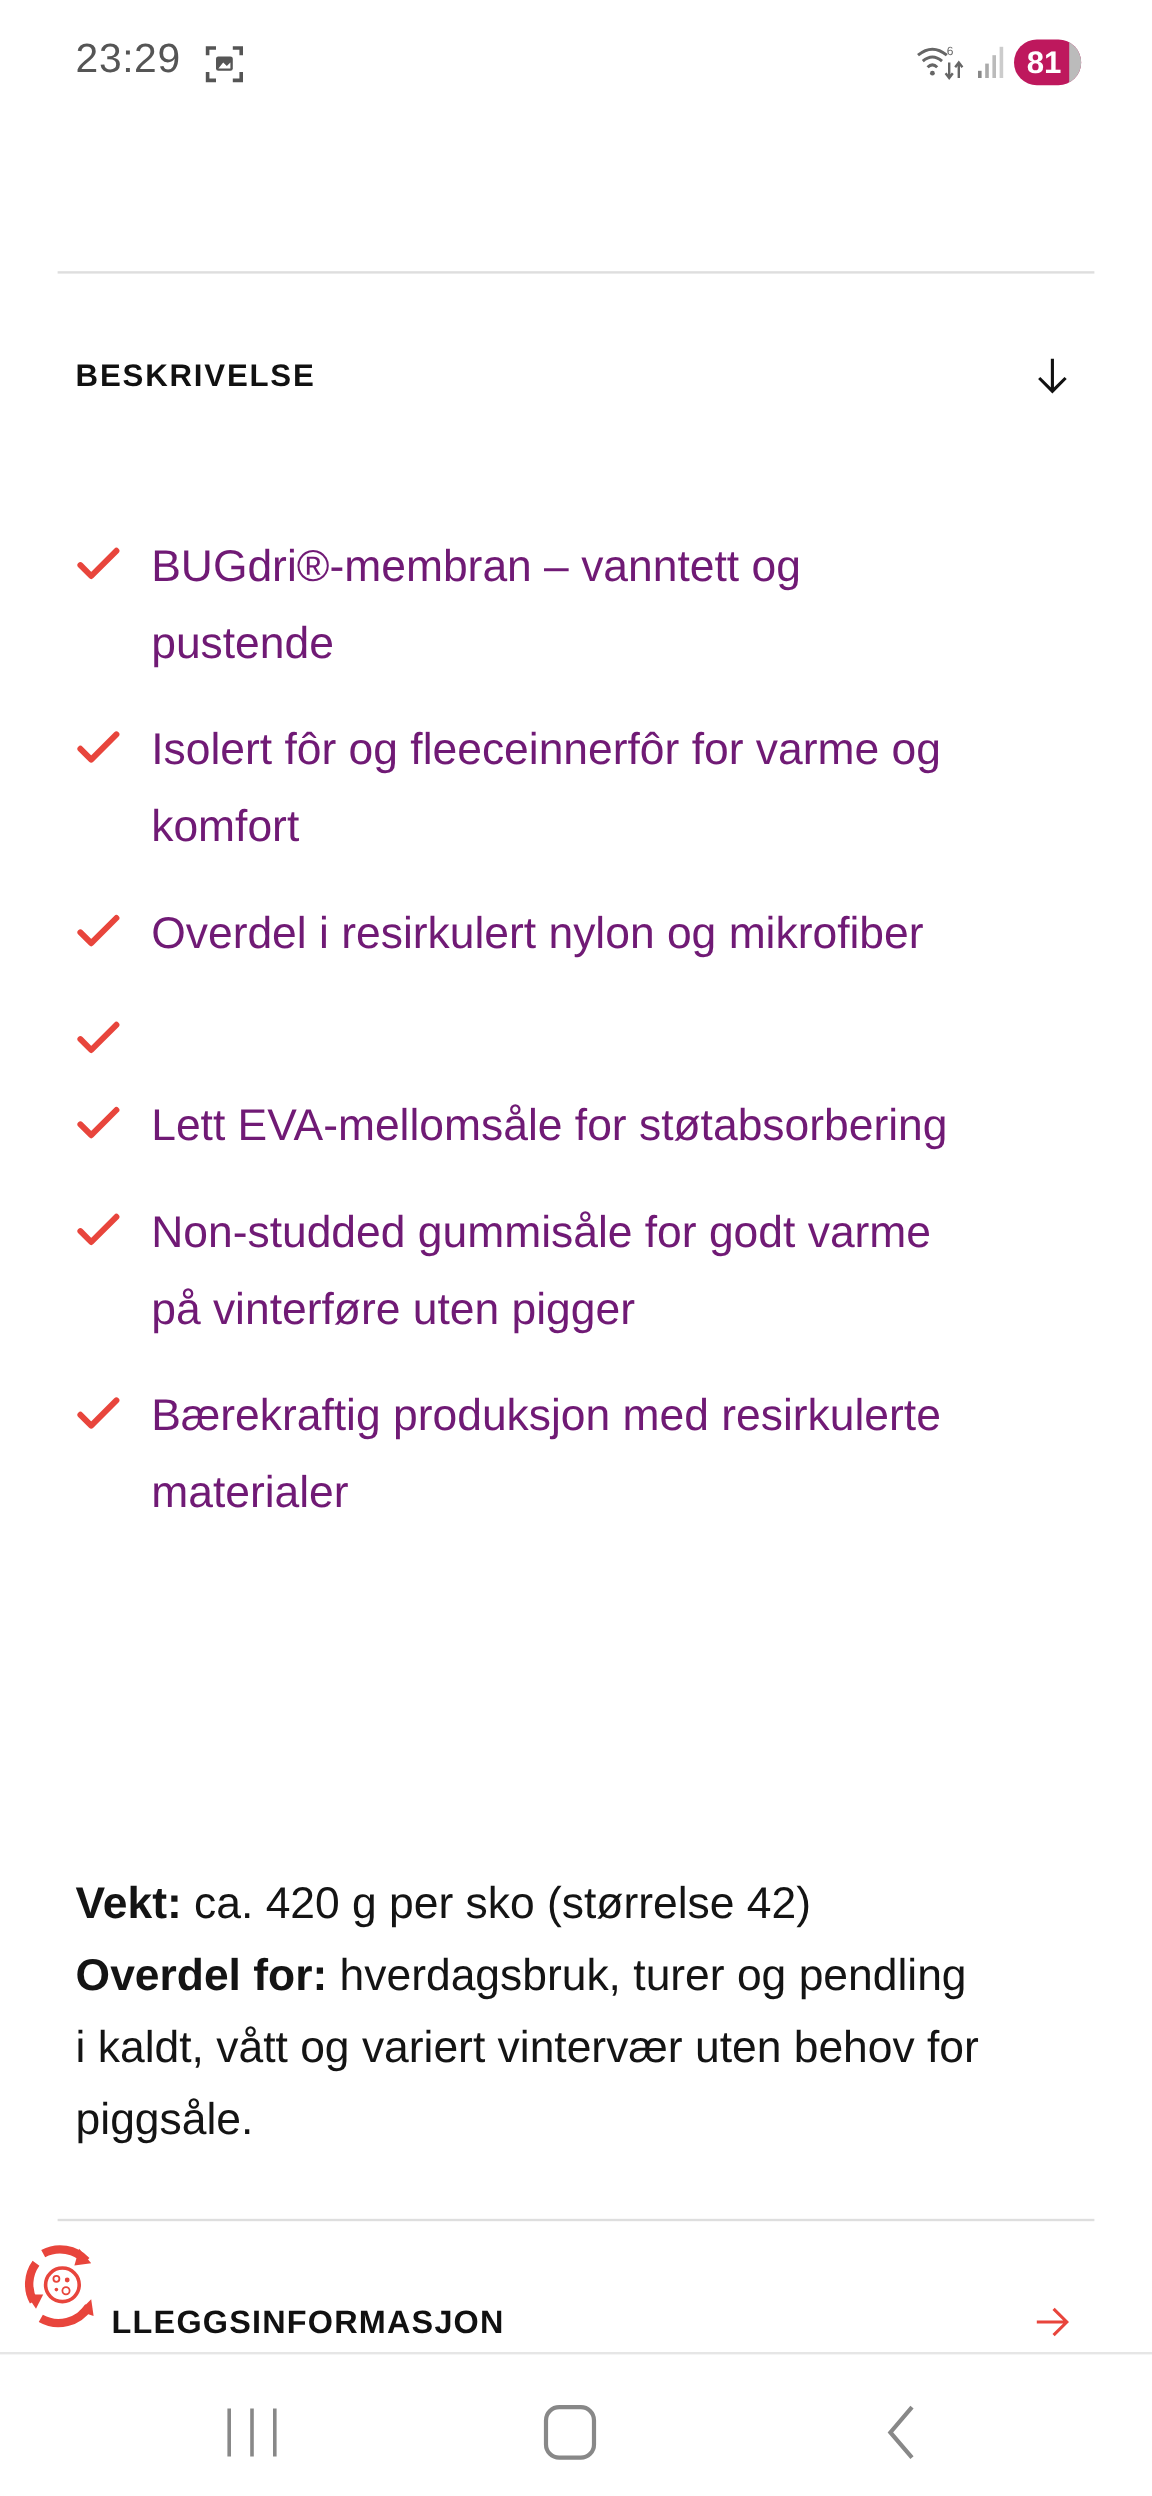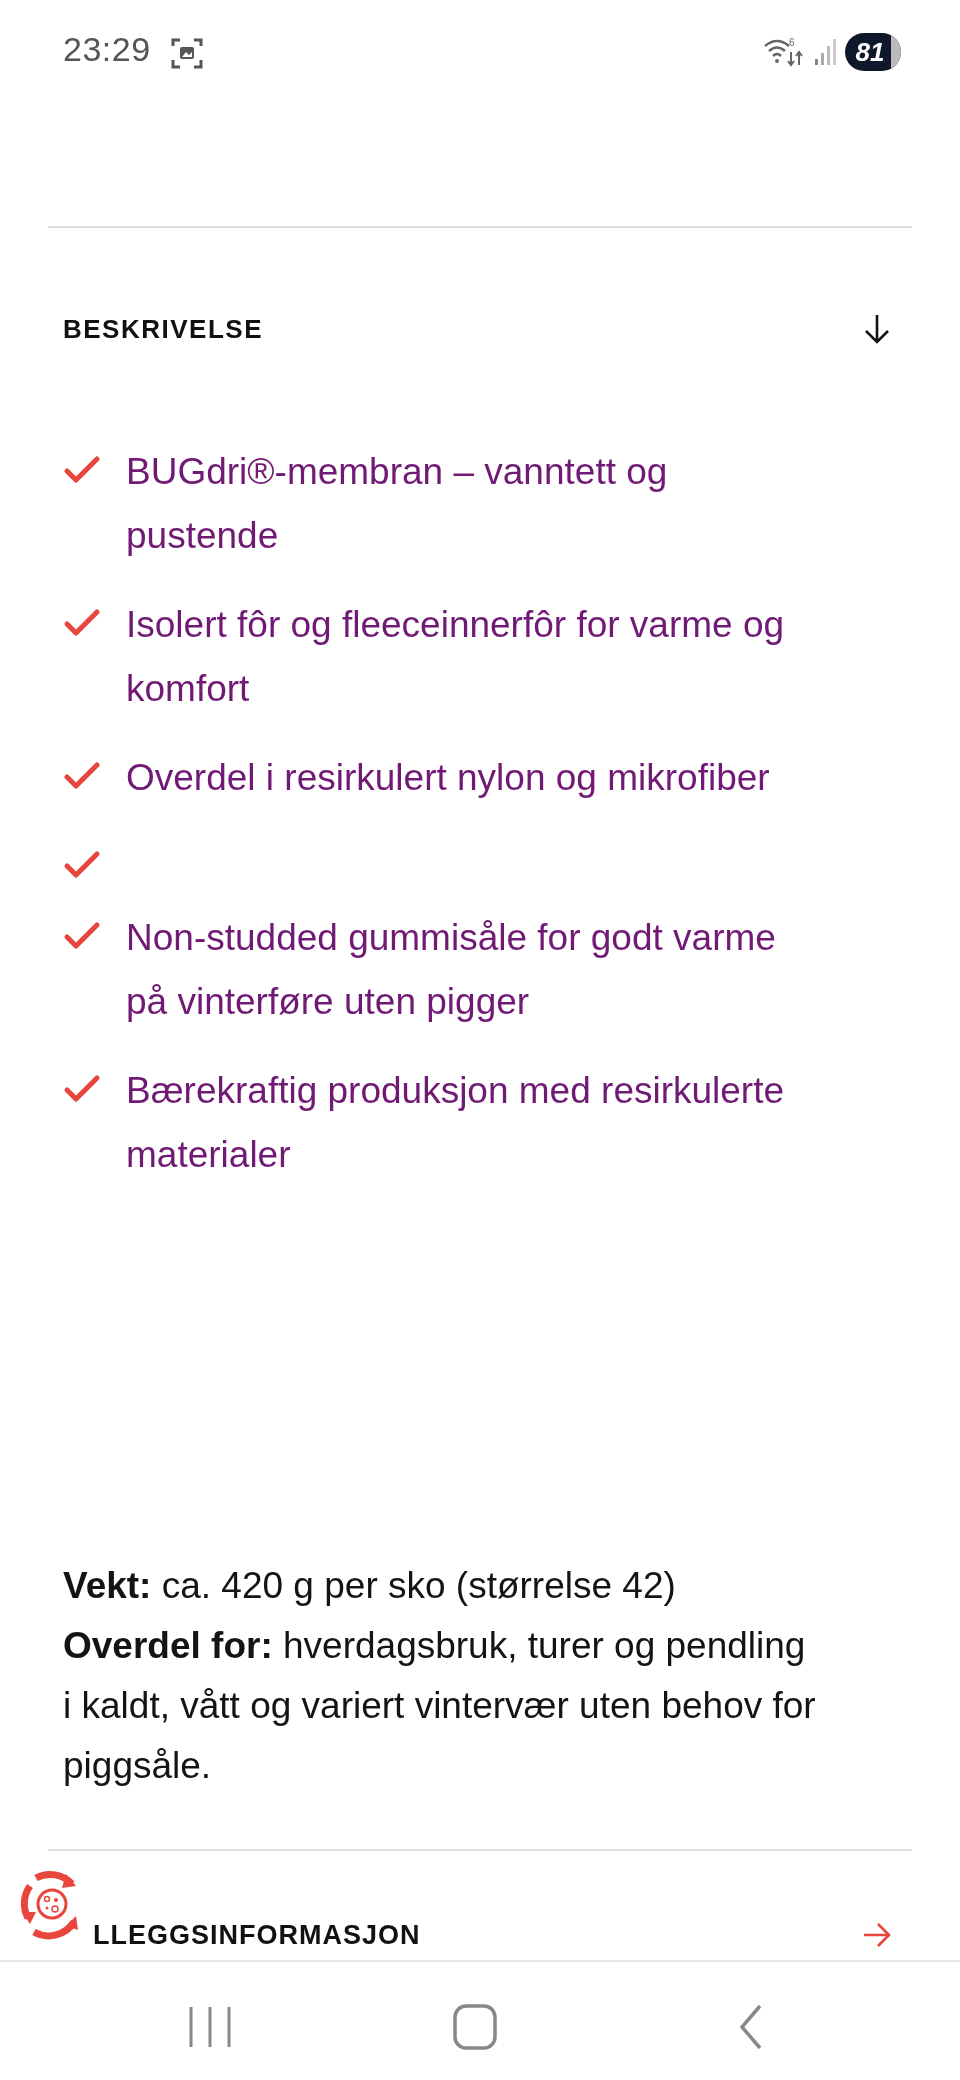--- a/index.html
+++ b/index.html
@@ -4,22 +4,22 @@
 <style>
   html, body { margin:0; padding:0; }
   body {
     width:960px; height:2080px; background:#ffffff; position:relative; overflow:hidden;
     font-family:"Liberation Sans", sans-serif; color:#111;
   }
   .status-bar { position:absolute; left:0; top:0; width:956px; height:110px;text-align:right; }
   .time { position:absolute; left:63px; top:30px; font-size:34px; color:#555; letter-spacing:0.5px; }
   .screenshot-ind { position:absolute; left:170px; top:36px; width:34px; height:34px; }
   .status-right { position:absolute; right:55px; top:32px; height:40px; display:flex; align-items:center; gap:6px; }
-  .battery { width:56px; height:38px; border-radius:19px; background:#0f172a; color:#fff; font-weight:bold;
-    font-size:26px; display:flex; align-items:center; justify-content:center; position:relative; overflow:hidden;font-style:italic; }
+  .battery { width:56px; height:38px; border-radius:19px; background:#be185d; color:#fff; font-weight:bold;
+    font-size:26px; display:flex; align-items:center; justify-content:center; position:relative; overflow:hidden; }
   .battery::after { content:""; position:absolute; right:0; top:0; width:10px; height:100%; background:#bbb; }
   .battery span { position:relative; z-index:1; margin-right:6px; }
 
   .divider { position:absolute; left:48px; width:864px; height:2px; background:#dedede; }
 
   .section-header { position:absolute; left:63px; width:830px; display:flex; justify-content:space-between; align-items:center; }
   .section-title { font-size:26px; font-weight:bold; letter-spacing:1.5px; color:#111; }
 
   .features { position:absolute; left:63px; top:440px; width:800px; list-style:none; margin:0; padding:0; }
   .feature { display:flex; align-items:flex-start; margin-bottom:25px; }
@@ -63,21 +63,21 @@
       <rect x="20" y="2" width="3" height="26" fill="#ccc"></rect>
     </svg>
     <div class="battery">
       <span>81</span>
     </div>
   </div>
 </div>
 
 <div class="divider" style="top:226px;"></div>
 
-<div class="section-header" style="top:312px;gap:16px;">
+<div class="section-header" style="top:296px;gap:16px;">
   <span class="section-title">BESKRIVELSE</span>
   <svg width="32" height="34" viewBox="0 0 32 34">
     <path d="M16 3 V30 M5 19 L16 30 L27 19" fill="none" stroke="#111" stroke-width="2.6"></path>
   </svg>
 </div>
 
 <ul class="features">
   <li class="feature">
     <svg class="check" viewBox="0 0 38 32">
         <path d="M4 17 L13 26 L34 5" fill="none" stroke="#e8453c" stroke-width="5" stroke-linecap="round" stroke-linejoin="round"></path>
@@ -93,20 +93,26 @@
   <li class="feature">
     <svg class="check" viewBox="0 0 38 32">
         <path d="M4 17 L13 26 L34 5" fill="none" stroke="#e8453c" stroke-width="5" stroke-linecap="round" stroke-linejoin="round"></path>
       </svg>
     <span class="feature-text">Overdel i resirkulert nylon og mikrofiber</span>
   </li>
   <li class="feature">
     <svg class="check" viewBox="0 0 38 32">
         <path d="M4 17 L13 26 L34 5" fill="none" stroke="#e8453c" stroke-width="5" stroke-linecap="round" stroke-linejoin="round"></path>
       </svg>
+  </li>
+  <li class="feature">
+    <svg class="check" viewBox="0 0 38 32">
+        <path d="M4 17 L13 26 L34 5" fill="none" stroke="#e8453c" stroke-width="5" stroke-linecap="round" stroke-linejoin="round"></path>
+      </svg>
+    <span class="feature-text">Lett EVA-mellomsåle for støtabsorbering</span>
   </li>
   <li class="feature">
     <svg class="check" viewBox="0 0 38 32">
         <path d="M4 17 L13 26 L34 5" fill="none" stroke="#e8453c" stroke-width="5" stroke-linecap="round" stroke-linejoin="round"></path>
       </svg>
     <span class="feature-text">Non-studded gummisåle for godt varme på vinterføre uten pigger</span>
   </li>
   <li class="feature">
     <svg class="check" viewBox="0 0 38 32">
         <path d="M4 17 L13 26 L34 5" fill="none" stroke="#e8453c" stroke-width="5" stroke-linecap="round" stroke-linejoin="round"></path>

